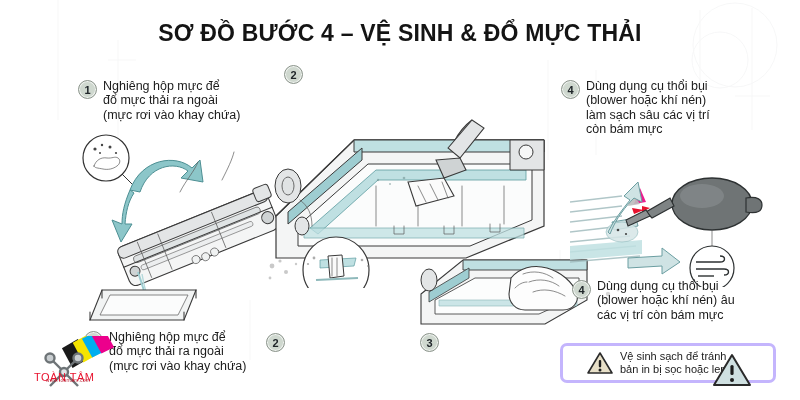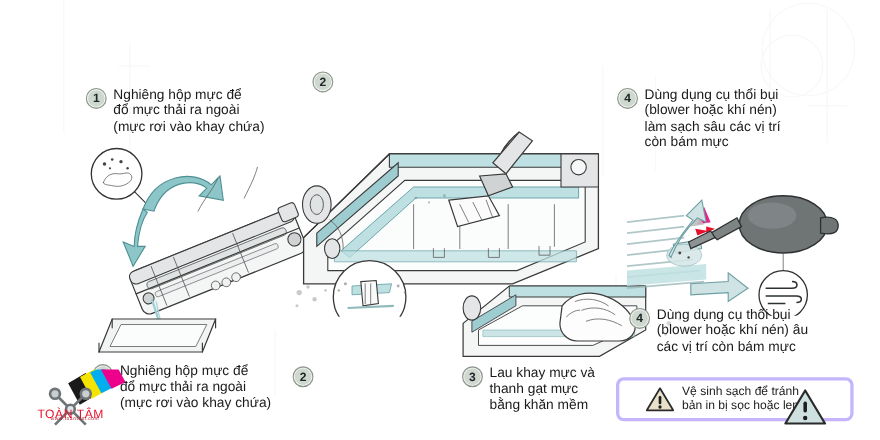--- a/index.html
+++ b/index.html
@@ -91,20 +91,21 @@
       <path d="M752 8 L752 130"></path>
       <path d="M735 96 L770 96"></path>
       <circle cx="720" cy="60" r="28"></circle>
       <line x1="548" y1="60" x2="548" y2="160"></line>
       <line x1="596" y1="70" x2="596" y2="155"></line>
       <line x1="560" y1="250" x2="560" y2="320"></line>
       <line x1="250" y1="300" x2="250" y2="360"></line>
     </g>
   </svg>
 
+  <div id="title">SƠ ĐỒ BƯỚC 4 – VỆ SINH &amp; ĐỔ MỰC THẢI</div>
 
   <svg style="position:absolute;left:72px;top:132px;width:226px;height:190px;" viewBox="0 0 226 190">
 
     <g>
       <circle cx="34" cy="26" r="23" fill="#fff" stroke="#333" stroke-width="1.2"></circle>
       <path class="ink-thin" d="M22 34 c2-6 7-9 13-8 c5 .6 8-2 11 0 c3 2 2 6-1 8 c-4 3-9 4-14 3 c-5-1-9-1-9-3z" fill="#fff"></path>
       <circle cx="23" cy="17" r="1.6" fill="#444"></circle>
       <circle cx="30" cy="13" r="1.2" fill="#444"></circle>
       <circle cx="38" cy="15" r="1.5" fill="#444"></circle>
       <circle cx="44" cy="21" r="1.1" fill="#444"></circle>
@@ -337,23 +338,20 @@
 đổ mực thải ra ngoài
 (mực rơi vào khay chứa)</div>
   </div>
 
   <div class="callout" style="left:266px;top:332px;width:145px;">
     <div class="badge">2</div>
   </div>
 
   <div class="callout" style="left:420px;top:332px;width:140px;">
     <div class="badge">3</div>
-    <div class="ctext">Lau khay mực và
-thanh gạt mực
-bằng khăn mềm</div>
   </div>
 
   <div id="warnbox">
     <svg width="26" height="24" viewBox="0 0 26 24" style="flex:0 0 auto;">
       <path d="M13 2 L25 22 L1 22 Z" fill="#e8e0c8" stroke="#2a2a2a" stroke-width="1.6" stroke-linejoin="round"></path>
       <rect x="11.8" y="9" width="2.4" height="7.4" rx="1.1" fill="#1d1d1d"></rect>
       <circle cx="13" cy="19" r="1.5" fill="#1d1d1d"></circle>
     </svg>
     <div id="warntext">Vệ sinh sạch để tránh
 bản in bị sọc hoặc lem</div>

